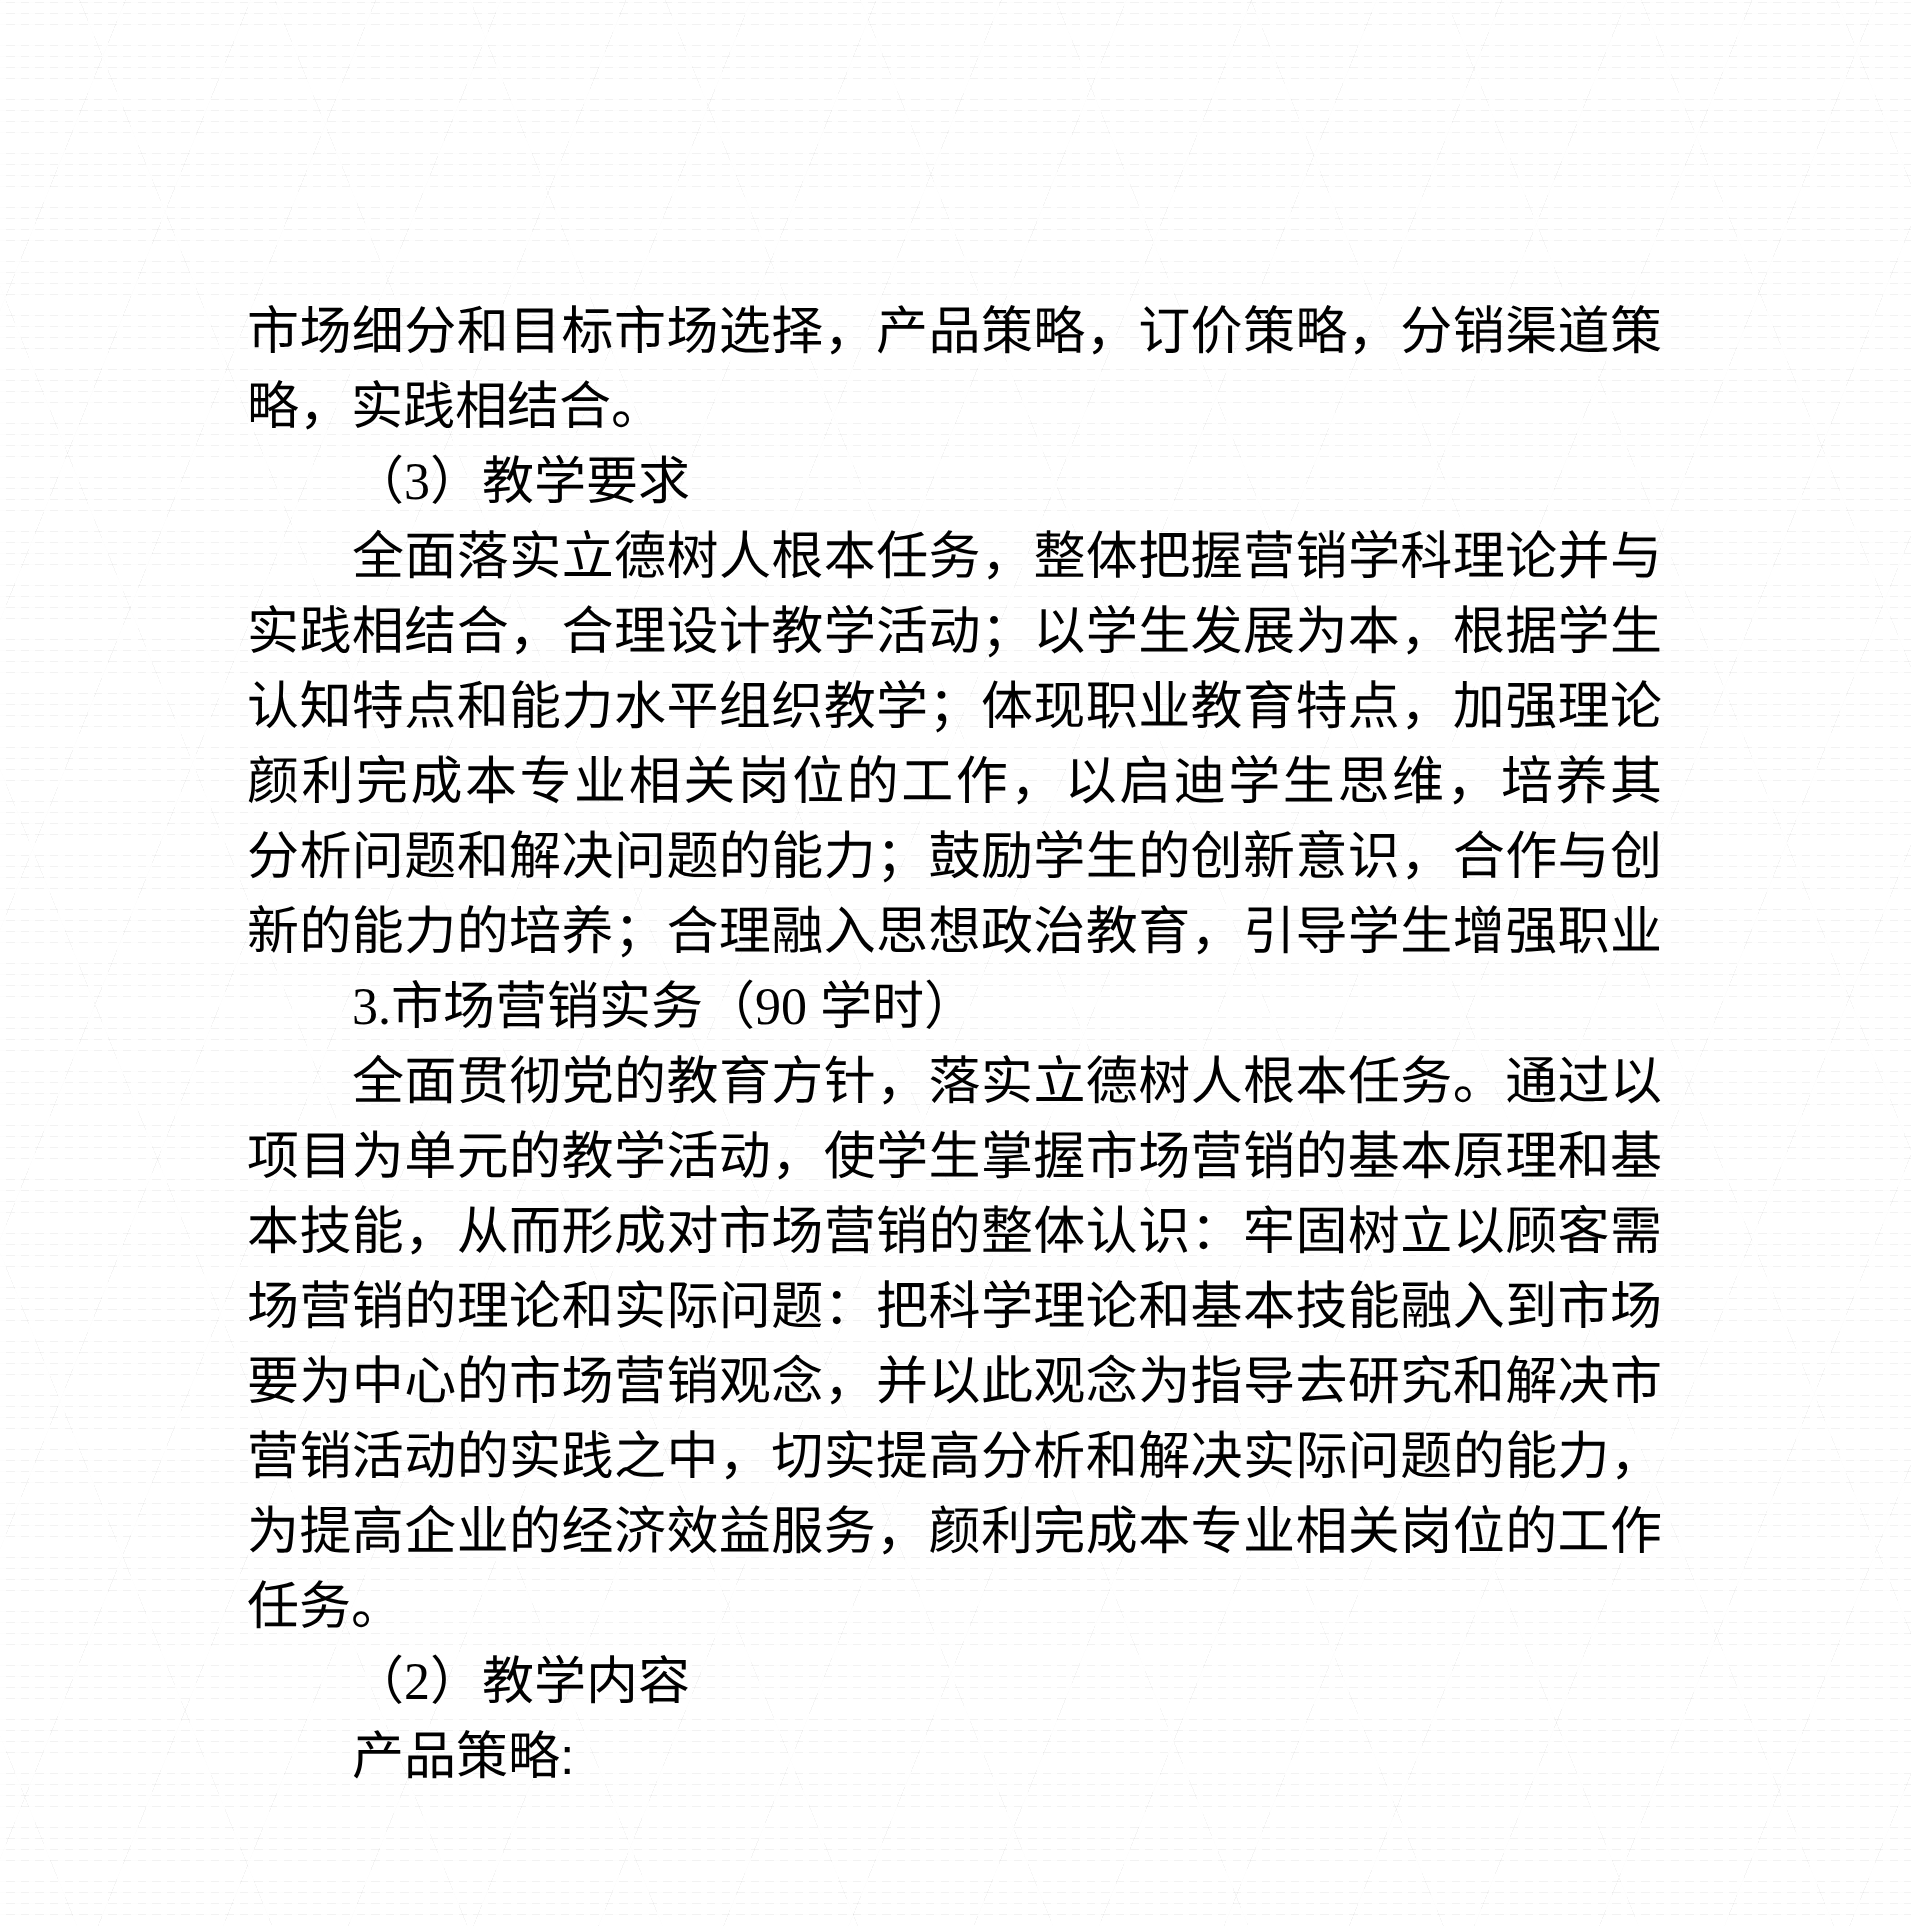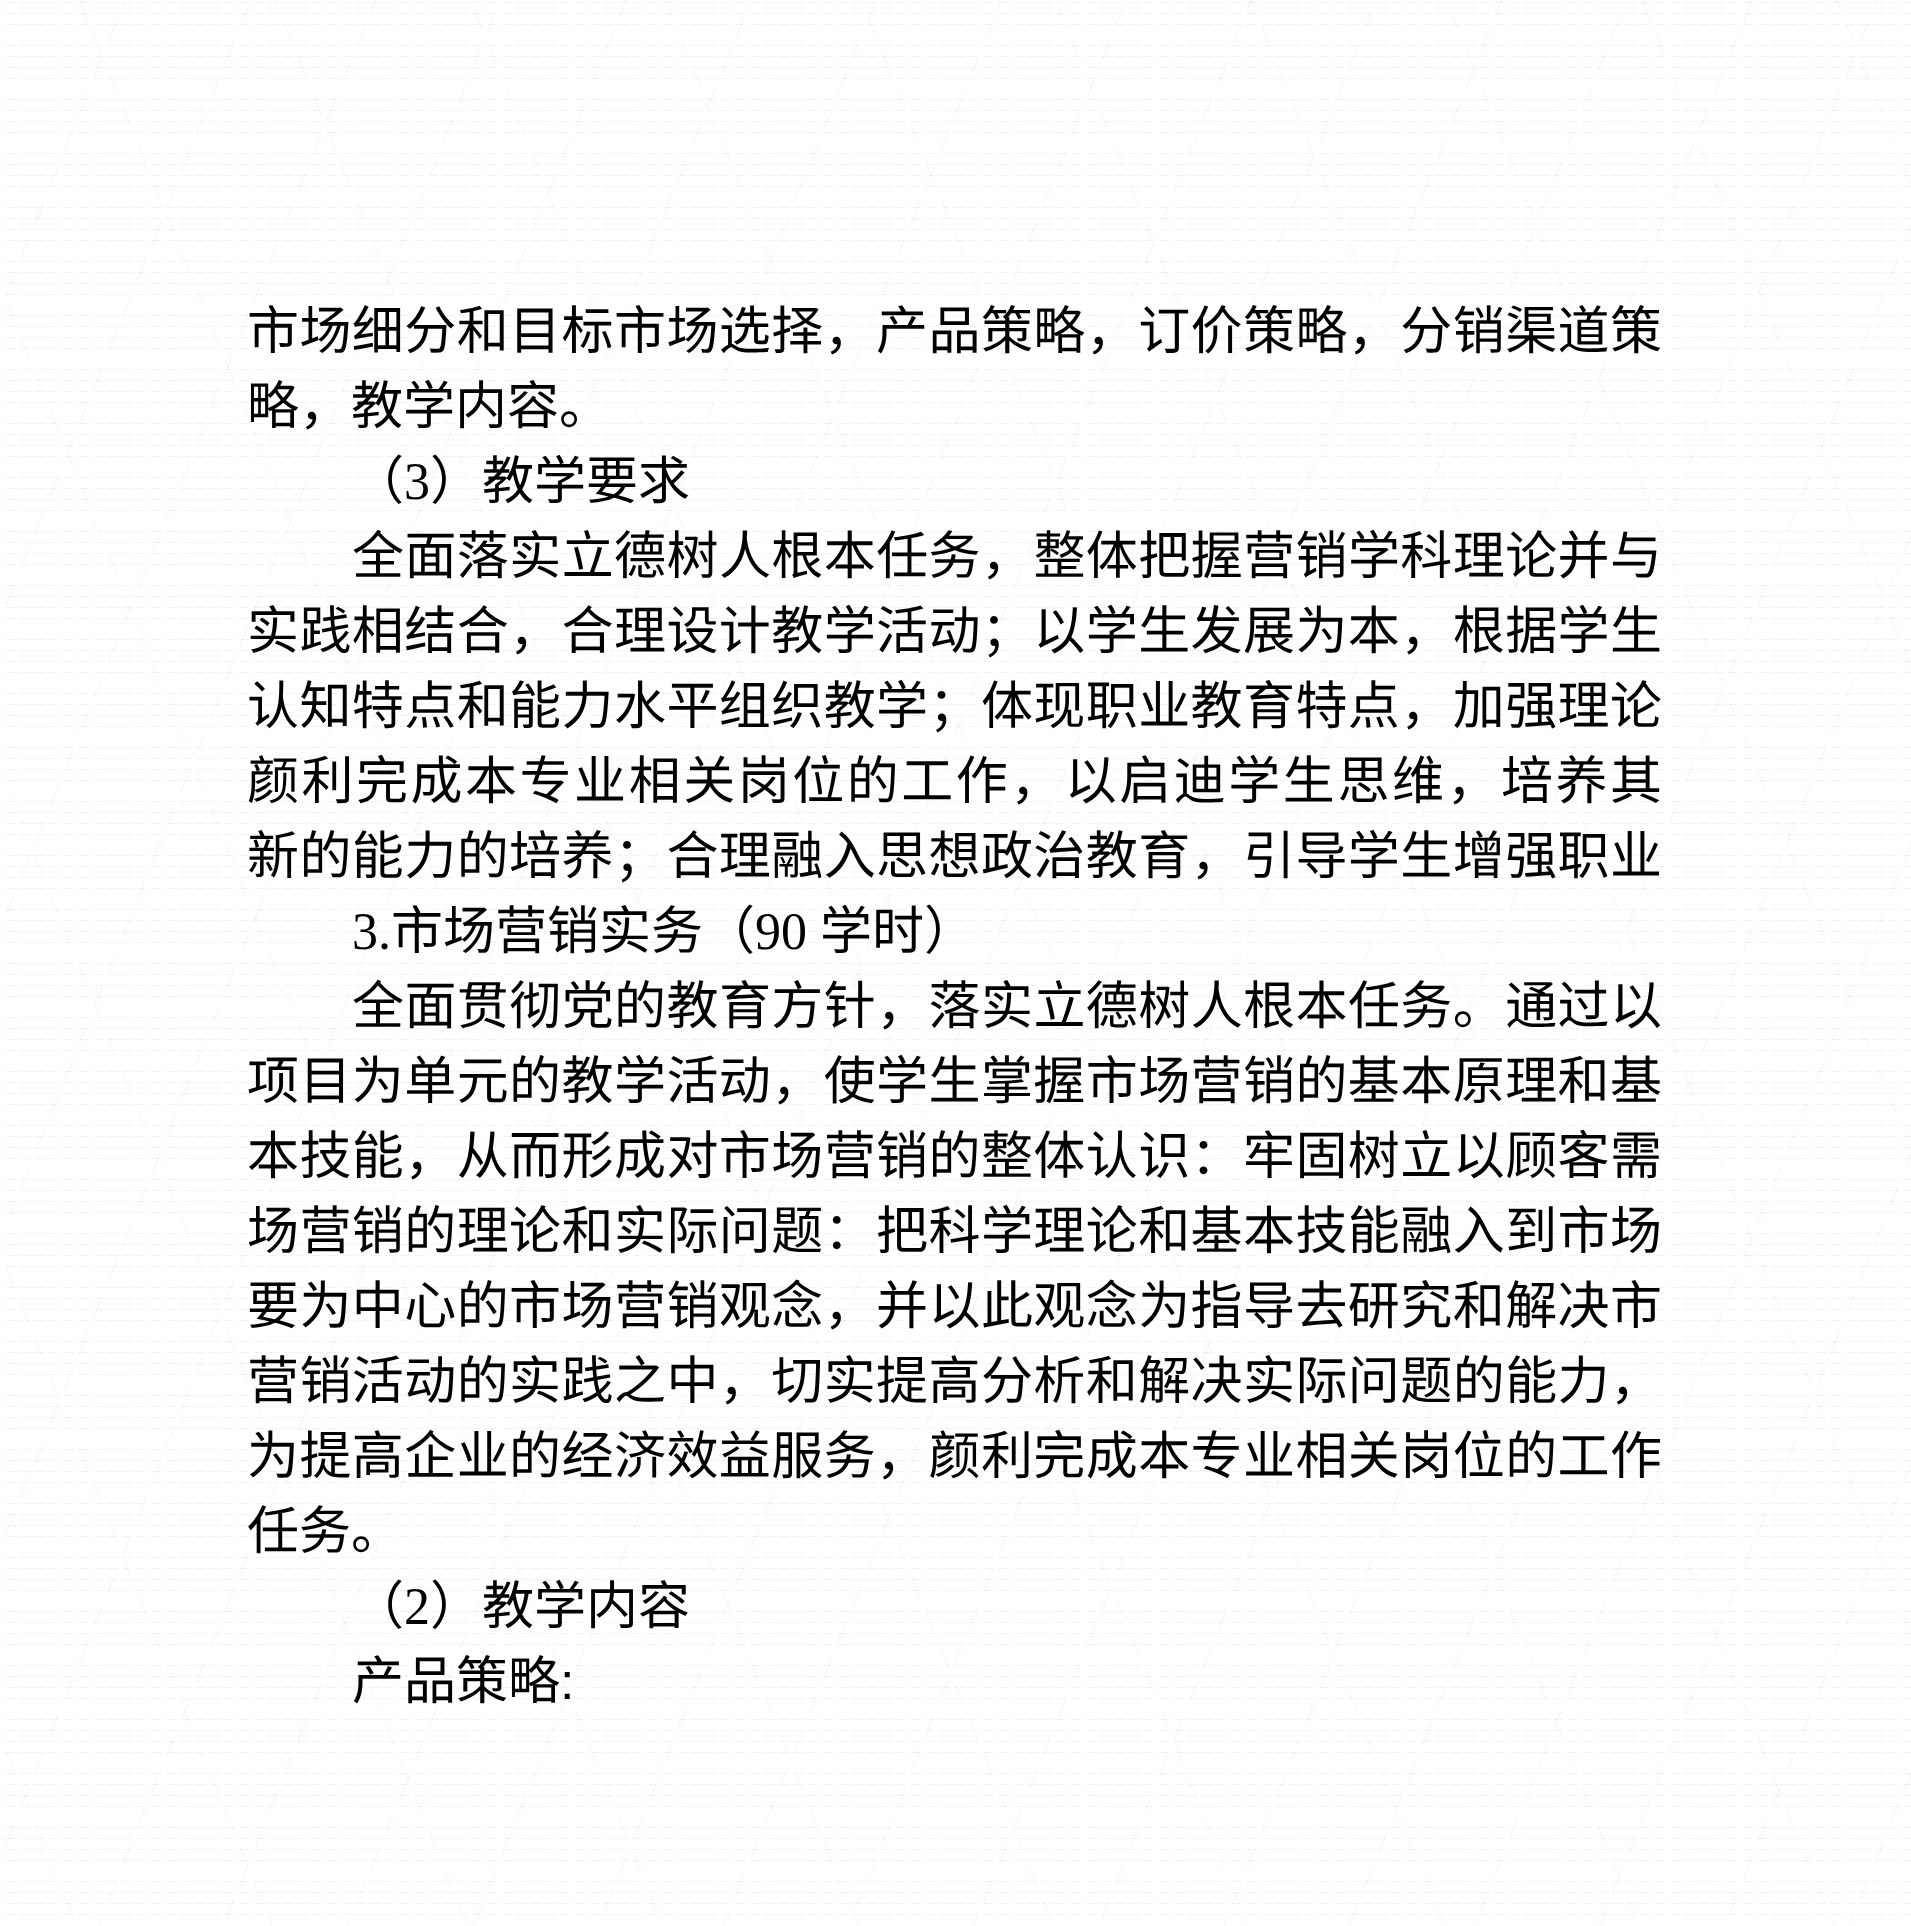--- a/index.html
+++ b/index.html
@@ -56,26 +56,27 @@
     font-family: "Liberation Sans", "DejaVu Sans", sans-serif;
   }
 </style>
 </head>
 <body>
 
 <div class="page" style="background: rgb(255, 255, 255); color: rgb(0, 0, 0);">
   <div class="texture"></div>
   <div class="doc-body">
       <div class="line just"><span class="">市场细分和目标市场选择，产品策略，订价策略，分销渠道策</span></div>
-      <div class="line"><span class="">略，教学内容。</span></div>
+      <div class="line"><span class="">略，实践相结合。</span></div>
       <div class="line ind"><span class="">（3）教学要求</span></div>
       <div class="line just ind"><span class="">全面落实立德树人根本任务，整体把握营销学科理论并与</span></div>
       <div class="line just"><span class="">实践相结合，合理设计教学活动；以学生发展为本，根据学生</span></div>
       <div class="line just"><span class="">认知特点和能力水平组织教学；体现职业教育特点，加强理论</span></div>
       <div class="line just"><span class="">颜利完成本专业相关岗位的工作，以启迪学生思维，培养其</span></div>
+      <div class="line just"><span class="">分析问题和解决问题的能力；鼓励学生的创新意识，合作与创</span></div>
       <div class="line just"><span class="">新的能力的培养；合理融入思想政治教育，引导学生增强职业</span></div>
       <div class="line ind"><span class="">3.</span><span class="bold">市场营销实务</span><span class="">（90 学时）</span></div>
       <div class="line just ind"><span class="">全面贯彻党的教育方针，落实立德树人根本任务。通过以</span></div>
       <div class="line just"><span class="">项目为单元的教学活动，使学生掌握市场营销的基本原理和基</span></div>
       <div class="line just"><span class="">本技能，从而形成对市场营销的整体认识：牢固树立以顾客需</span></div>
       <div class="line just"><span class="">场营销的理论和实际问题：把科学理论和基本技能融入到市场</span></div>
       <div class="line just"><span class="">要为中心的市场营销观念，并以此观念为指导去研究和解决市</span></div>
       <div class="line just"><span class="">营销活动的实践之中，切实提高分析和解决实际问题的能力，</span></div>
       <div class="line just"><span class="">为提高企业的经济效益服务，颜利完成本专业相关岗位的工作</span></div>
       <div class="line"><span class="">任务。</span></div>

